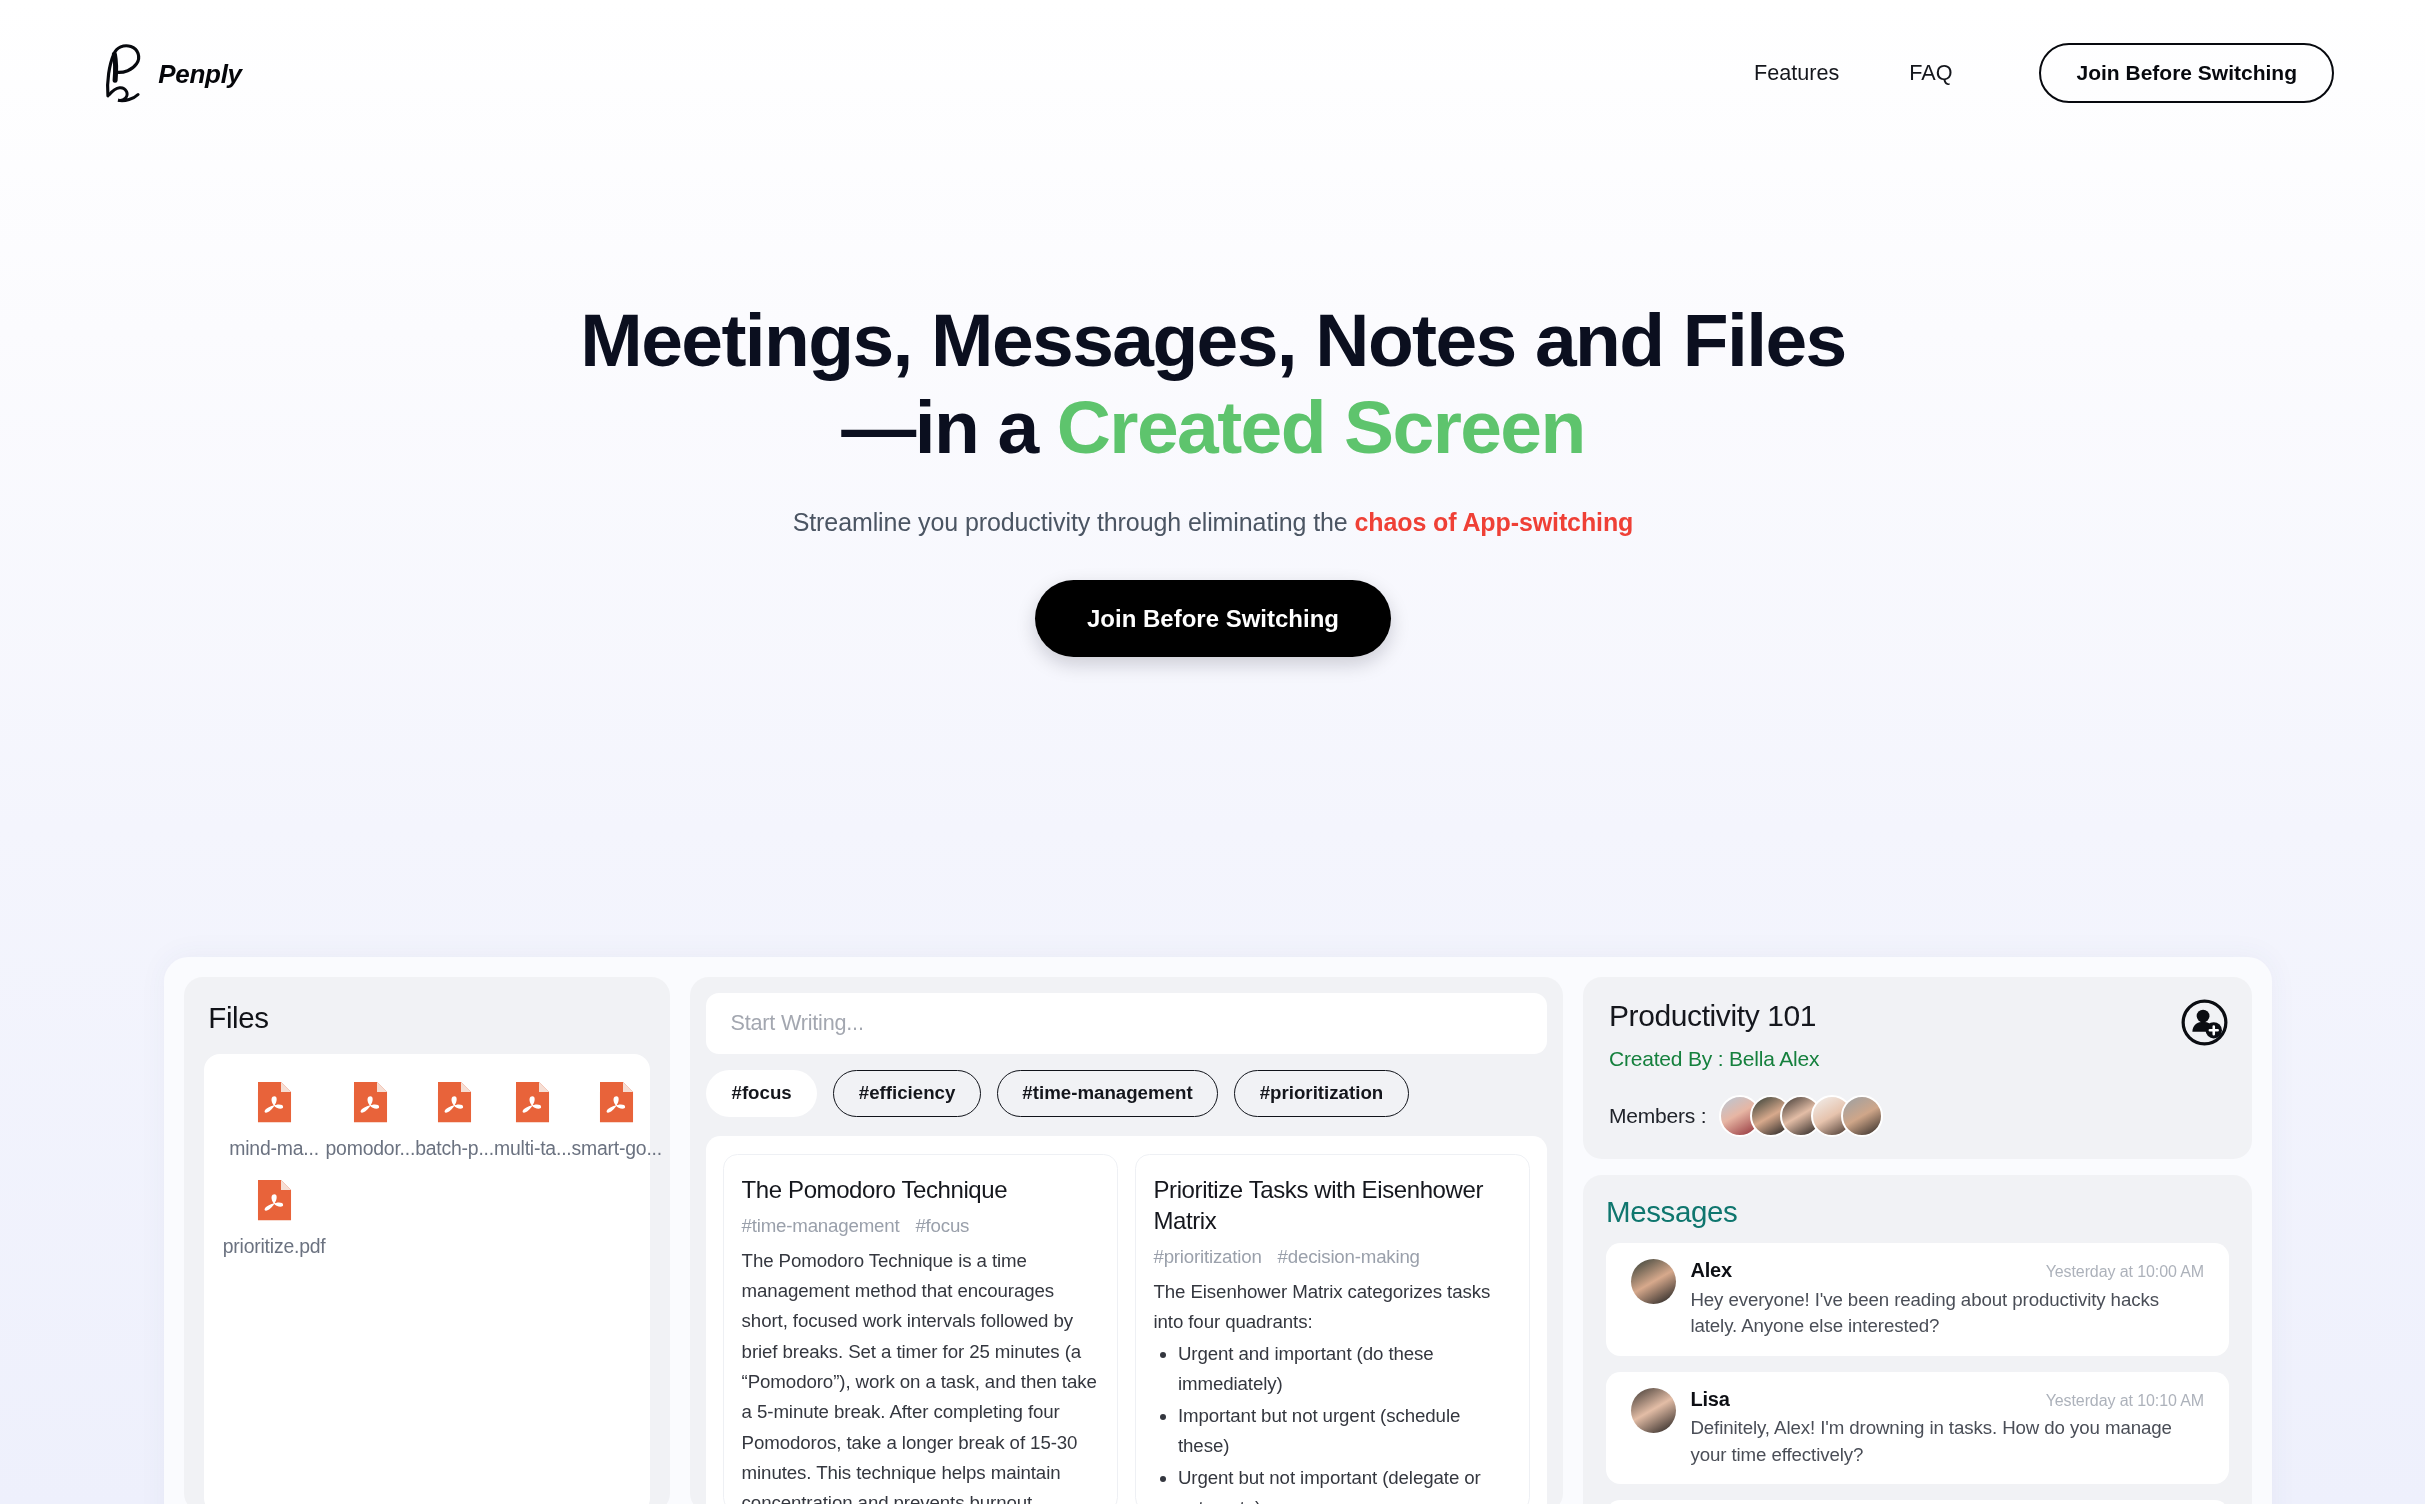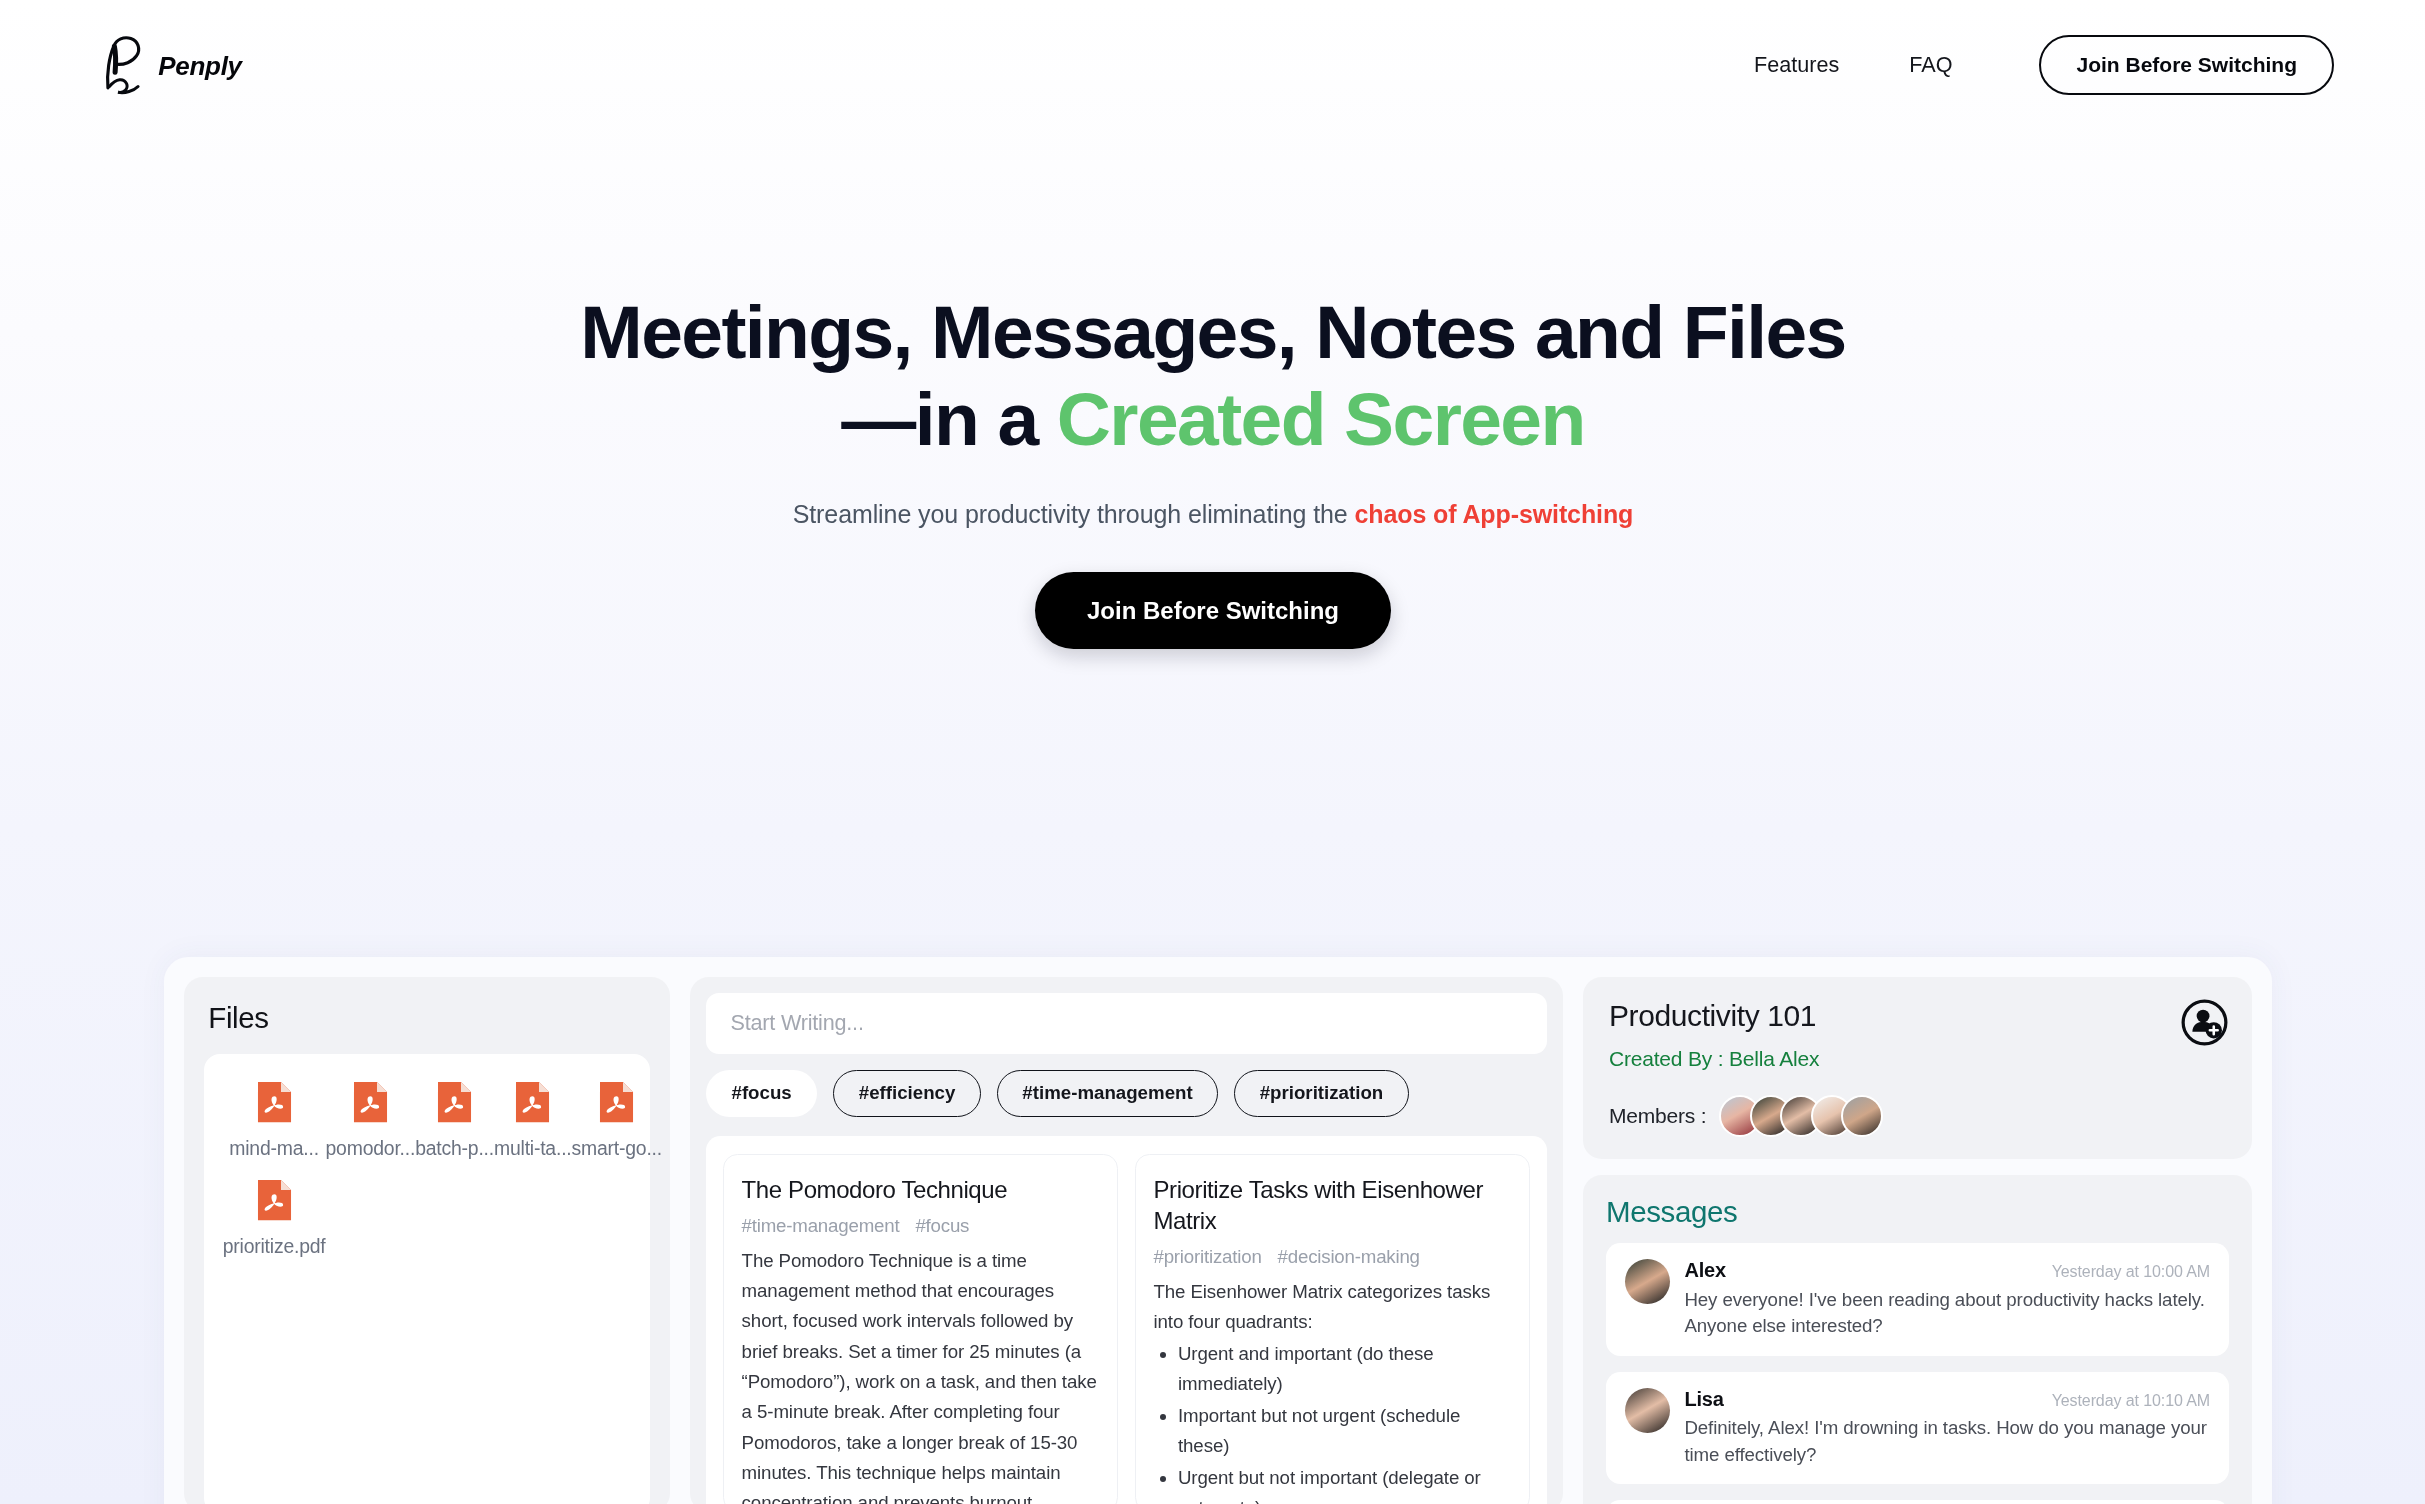--- a/index.html
+++ b/index.html
@@ -5,21 +5,21 @@
   * { margin:0; padding:0; box-sizing:border-box; }
   html,body { width:2426px; height:1505px; }
   body {
     font-family:"Liberation Sans", sans-serif;
     background:linear-gradient(180deg,#ffffff 0%,#fbfbfe 22%,#f4f5fd 55%,#eef0fc 100%);
     overflow:hidden;
     -webkit-font-smoothing:antialiased;
   }
 
   
-  .nav { height:129px; display:flex; align-items:center; padding:8px 92px; position:relative; }
+  .nav { height:129px; display:flex; align-items:center; padding:8px 92px; position:relative;margin-top:8px; }
   .logo { display:flex; align-items:center; gap:4.3px; }
   .logo-mark { width:62px; height:66px; flex:0 0 auto; }
   .logo-word { font-size:26px; font-weight:800; font-style:italic; letter-spacing:-0.3px; color:#05060a; transform:translateY(2.2px); }
   .nav-right { margin-left:auto; display:flex; align-items:center; gap:0; }
   .nav-link { font-size:21.6px; color:#14161c; padding:0 35px; text-decoration:none; white-space:nowrap; }
   .nav-cta {
     margin-left:52px; border:2.2px solid #07090e; border-radius:719px;
     padding:16px 35px; font-size:21px; font-weight:800; color:#07090e;
     background:transparent; white-space:nowrap; cursor:pointer;
     font-family:"Liberation Sans", sans-serif;
@@ -86,21 +86,21 @@
   .room-by { margin-top:14.4px; font-size:21px; color:#15803d; letter-spacing:-0.2px; }
   .members-row { margin-top:24.5px; display:flex; align-items:center; gap:4.3px; }
   .members-label { font-size:21px; color:#20232a; letter-spacing:-0.2px; margin-right:8.6px; }
   .avatars { display:flex; }
   .avatars .av { width:42px; height:42px; border-radius:50%; border:2.2px solid #ffffff; margin-left:-11.5px; background-size:cover; }
   .avatars .av:first-child { margin-left:0; }
   .add-member { position:absolute; right:24.5px; top:21.6px; width:47px; height:47px; cursor:pointer; }
 
   .messages { background:#f1f2f5; border-radius:18.7px 18.7px 0 0; padding:20px 23px 0 23px; flex:1 1 auto; overflow:hidden; }
   .messages-title { font-size:29.5px; color:#0f766e; letter-spacing:-0.4px; margin-bottom:14.4px; }
-  .msg { background:#ffffff; border-radius:14.4px; padding:16px 19px; display:flex; gap:14.4px; margin-bottom:16px; }
+  .msg { background:#ffffff; border-radius:14.4px; padding:16px 25px; display:flex; gap:14.4px; margin-bottom:16px; }
   .msg-av { width:45px; height:45px; border-radius:50%; flex:0 0 45px; background-size:cover; }
   .msg-main { flex:1 1 auto; min-width:0; }
   .msg-head { display:flex; align-items:baseline; }
   .msg-name { font-size:20px; font-weight:800; color:#0d0f14; letter-spacing:-0.2px; }
   .msg-time { margin-left:auto; font-size:16px; color:#adb2bb; letter-spacing:-0.1px; white-space:nowrap; }
   .msg-text { margin-top:4.3px; font-size:18.7px; line-height:1.42; color:#4a4e57; letter-spacing:-0.1px; }
 </style>
 </head>
 <body>
 

